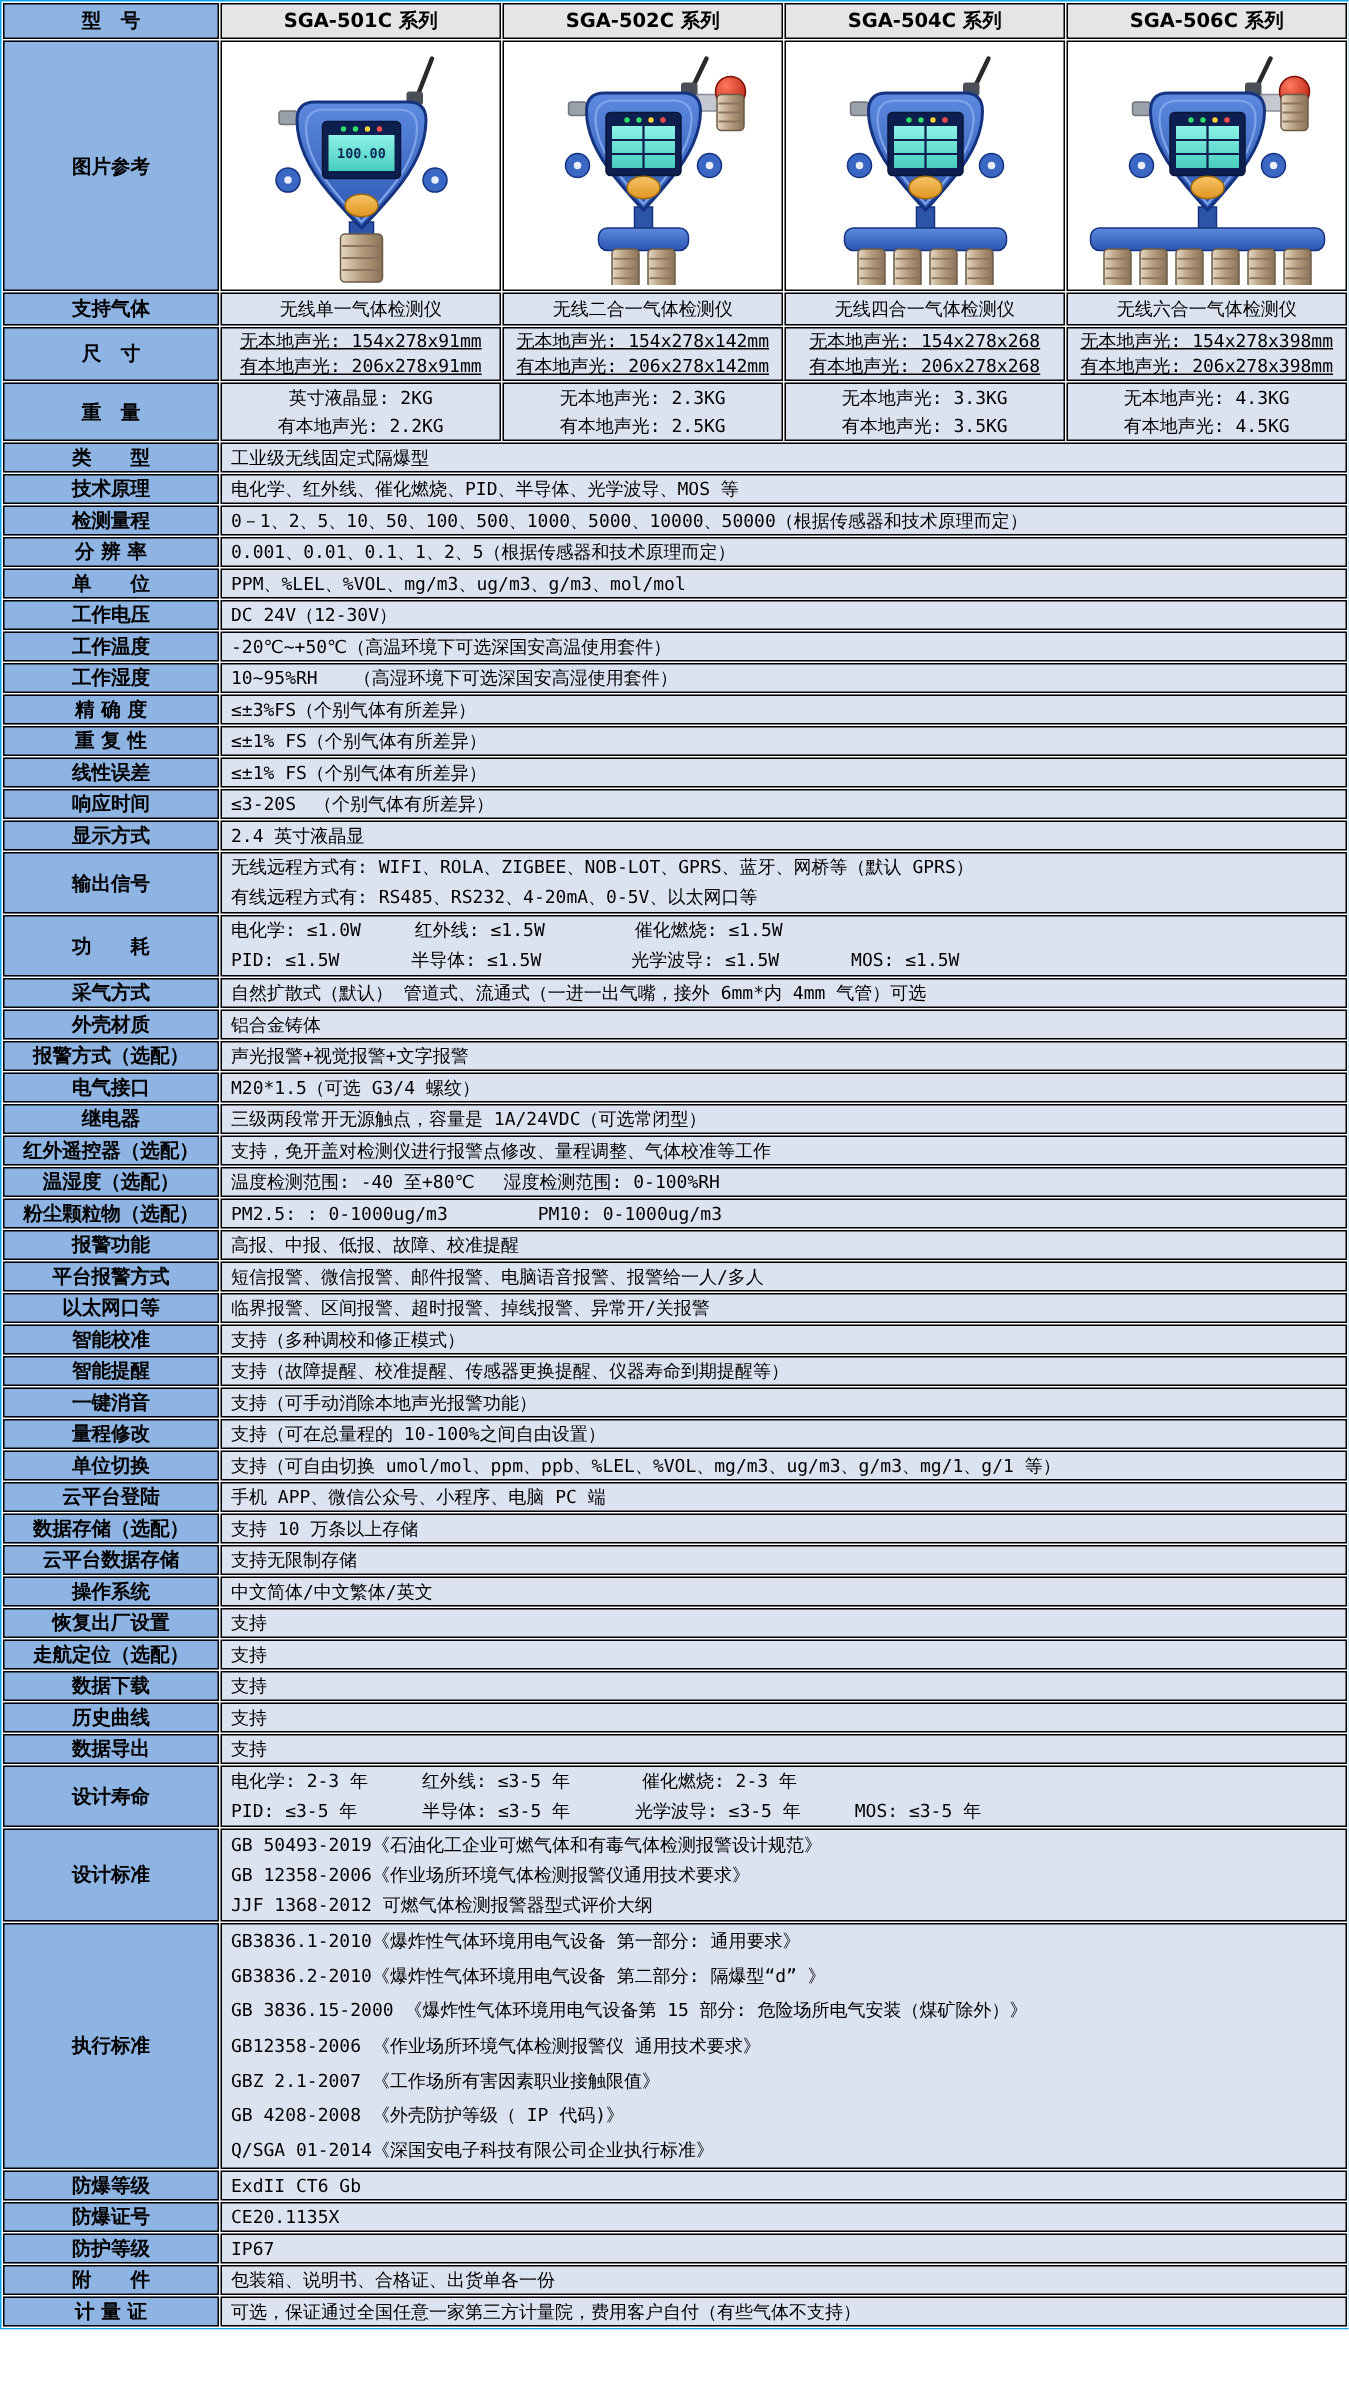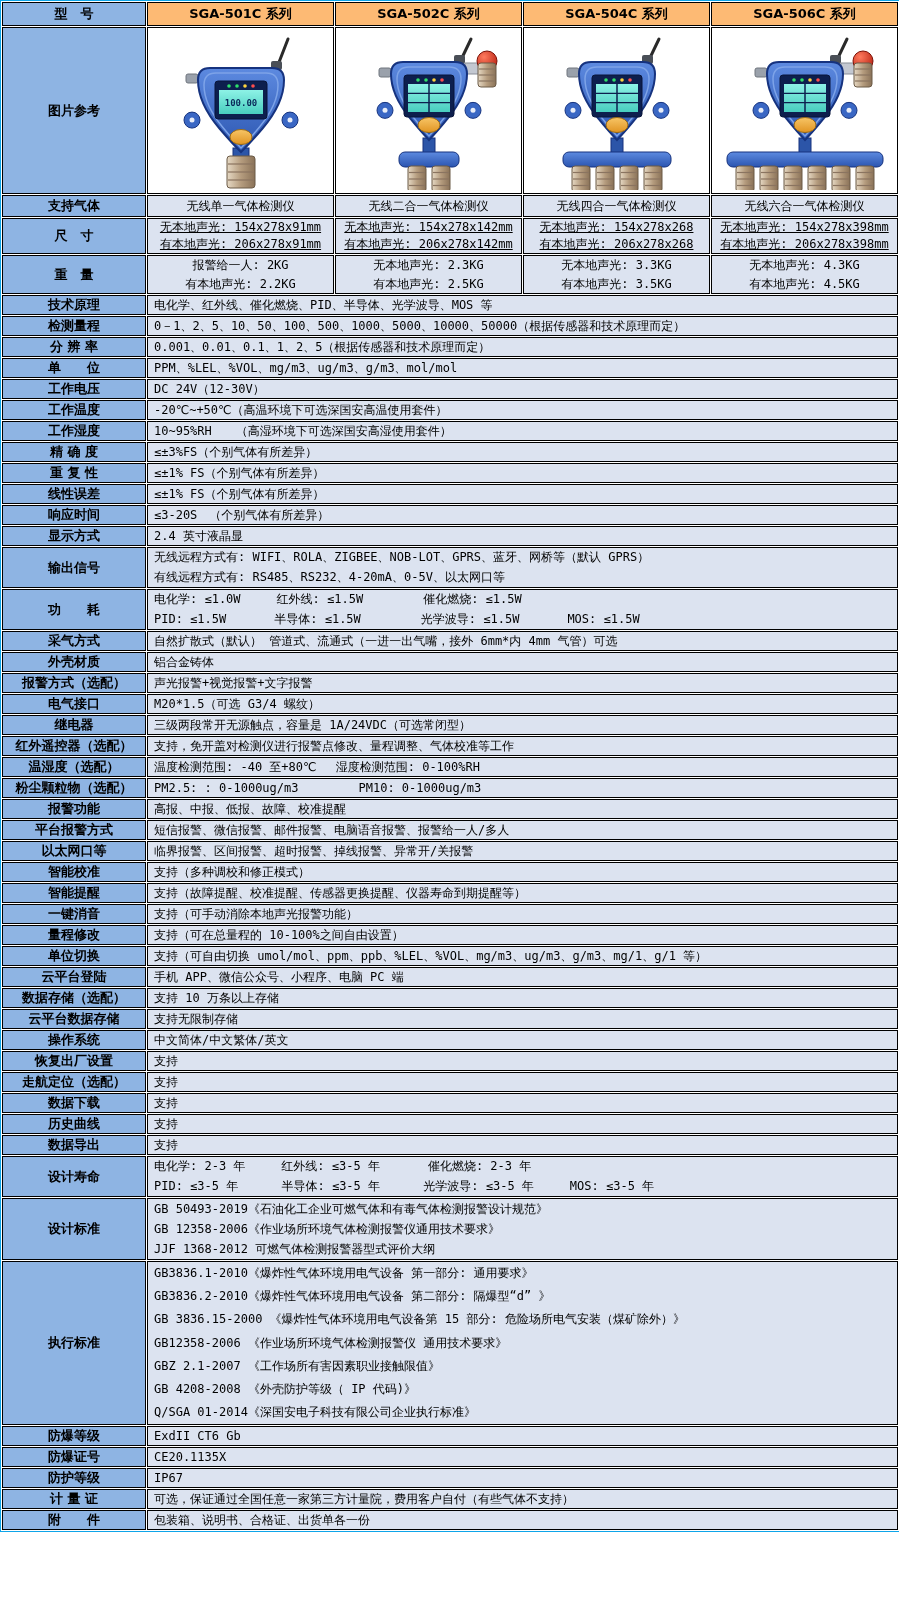--- a/index.html
+++ b/index.html
@@ -1,20 +1,20 @@
 <!DOCTYPE html>
 <html><head>
 <meta charset="utf-8">
 <style>
   html,body{margin:0;padding:0;background:#fff;}
   body{width:899px;font-family:"DejaVu Sans","Liberation Sans",sans-serif;color:#000;}
   table.spec{width:899px;table-layout:fixed;border-collapse:separate;border-spacing:1px;background:#fff;border:1px solid #0ea5e9;}
   td{border:1px solid #000;padding:0 6px;font-size:12px;vertical-align:middle;overflow:hidden;}
   td.label{background:#8eb4e3;font-weight:bold;text-align:center;font-size:13px;padding:0 2px;}
-  td.model{background:#fdba74;font-weight:bold;text-align:center;font-size:13px;height:22px;}
+  td.model{background:#e5e5e5;font-weight:bold;text-align:center;font-size:13px;height:22px;}
   td.value{background:#dce3f0;font-family:"DejaVu Sans Mono","DejaVu Sans",sans-serif;}
   td.photo{background:#ffffff;text-align:left;padding:2px 0;height:161px;}
   td.center{text-align:center;}
   td.single{height:18px;}
   .line{line-height:19px;white-space:nowrap;}
   .line.n1{line-height:18px;}
   .line.n2{line-height:19.5px;}
   .line.n3{line-height:20px;}
   .line.n7{line-height:23.2px;}
   tr.gasrow td{height:20px;}
@@ -339,38 +339,44 @@
         <div class="line">有本地声光: 206x278x268</div>
       </td>
       <td class="value center">
         <div class="line">无本地声光: 154x278x398mm</div>
         <div class="line">有本地声光: 206x278x398mm</div>
       </td>
     </tr>
     <tr class="weightrow">
       <td class="label">重　量</td>
       <td class="value center">
-        <div class="line">报警给一人: 2KG</div>
+        <div class="line">英寸液晶显: 2KG</div>
         <div class="line">有本地声光: 2.2KG</div>
       </td>
       <td class="value center">
         <div class="line">无本地声光: 2.3KG</div>
         <div class="line">有本地声光: 2.5KG</div>
       </td>
       <td class="value center">
         <div class="line">无本地声光: 3.3KG</div>
         <div class="line">有本地声光: 3.5KG</div>
       </td>
       <td class="value center">
         <div class="line">无本地声光: 4.3KG</div>
         <div class="line">有本地声光: 4.5KG</div>
       </td>
     </tr>
   </tbody>
   <tbody id="spec-body">
+      <tr>
+        <td class="label">类　　型</td>
+        <td class="value single" colspan="4">
+          <div class="line n1">工业级无线固定式隔爆型</div>
+        </td>
+      </tr>
       <tr>
         <td class="label">技术原理</td>
         <td class="value single" colspan="4">
           <div class="line n1">电化学、红外线、催化燃烧、PID、半导体、光学波导、MOS 等</div>
         </td>
       </tr>
       <tr>
         <td class="label">检测量程</td>
         <td class="value single" colspan="4">
           <div class="line n1">0－1、2、5、10、50、100、500、1000、5000、10000、50000（根据传感器和技术原理而定）</div>
@@ -639,25 +645,25 @@
           <div class="line n1">CE20.1135X</div>
         </td>
       </tr>
       <tr>
         <td class="label">防护等级</td>
         <td class="value single" colspan="4">
           <div class="line n1">IP67</div>
         </td>
       </tr>
       <tr>
+        <td class="label">附　　件</td>
+        <td class="value single" colspan="4">
+          <div class="line n1">包装箱、说明书、合格证、出货单各一份</div>
+        </td>
+      </tr>
+      <tr>
         <td class="label">计 量 证</td>
         <td class="value single" colspan="4">
           <div class="line n1">可选，保证通过全国任意一家第三方计量院，费用客户自付（有些气体不支持）</div>
-        </td>
-      </tr>
-      <tr>
-        <td class="label">附　　件</td>
-        <td class="value single" colspan="4">
-          <div class="line n1">包装箱、说明书、合格证、出货单各一份</div>
         </td>
       </tr>
     </tbody>
 </table>
 
 </body></html>

